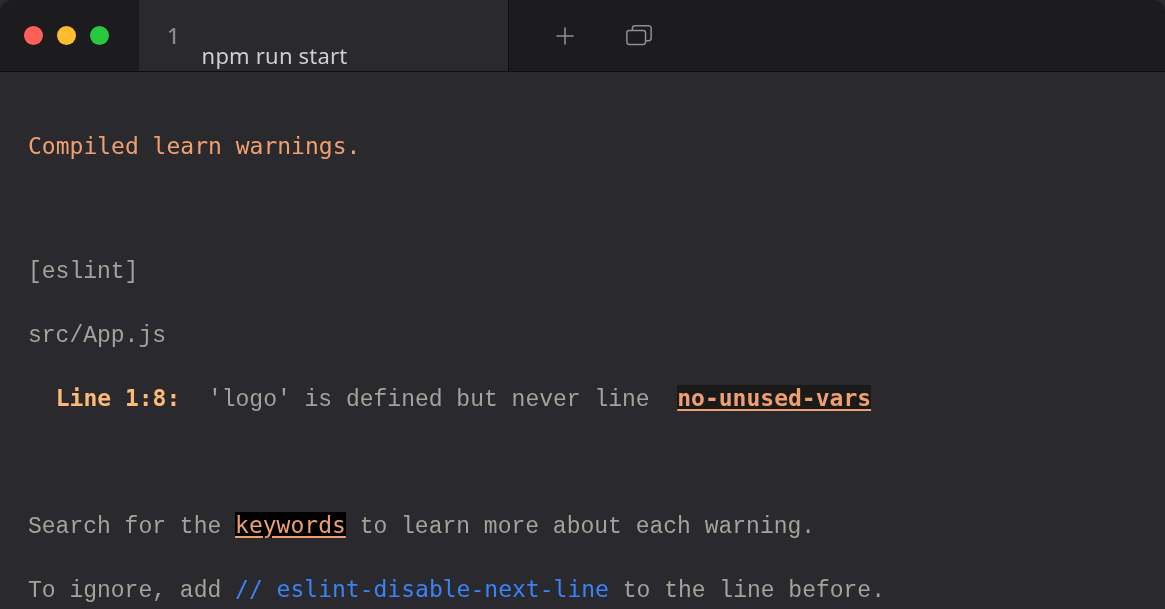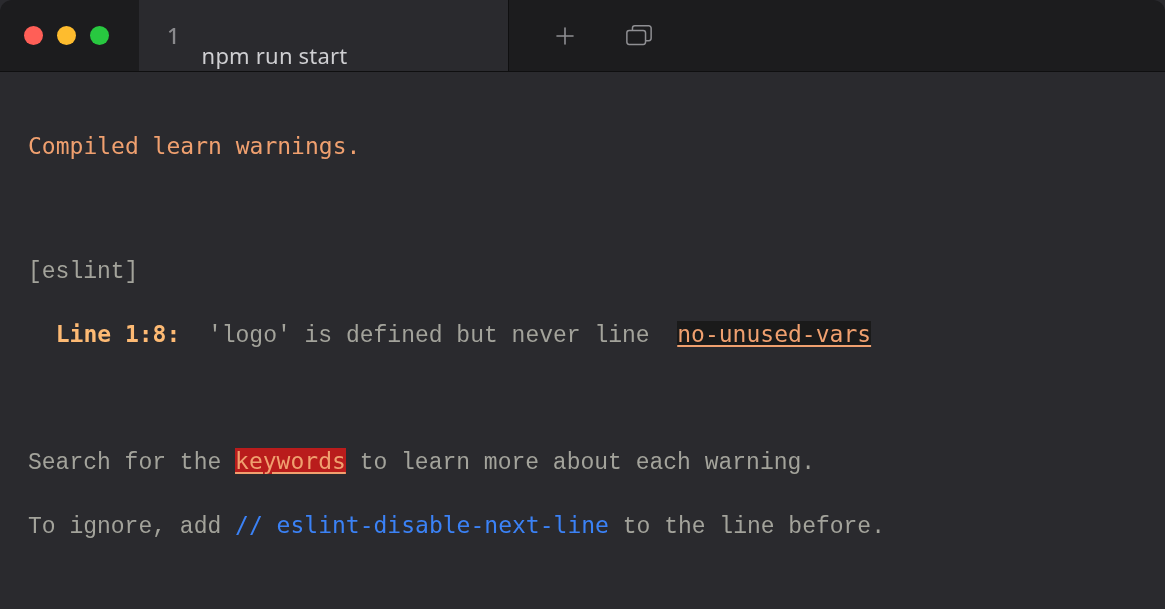--- a/index.html
+++ b/index.html
@@ -79,24 +79,25 @@
     }
     .c-orange { color: #f0a06f; }
     .c-dim { color: #a3a39b; font-family: Liberation Mono, monospace; }
     .c-dim-b { color: #fdba74; font-weight: 700; }
     .c-badge {
       color: #f0a06f;
       background: #1a1a1a;
       text-decoration: underline;
       text-decoration-thickness: 2px;
       text-underline-offset: 3px;
+      font-weight: bold;
     }
     .c-badge-dim {
       color: #f0a06f;
-      background: #b91c1c;
+      background: #000000;
       text-decoration: underline;
       text-decoration-thickness: 2px;
       text-underline-offset: 3px;
     }
     .c-comment { color: #3b82f6; }
     .line { min-height: 1.35em; }
   </style>
 </head>
 <body>
 
@@ -123,20 +124,21 @@
         <path d="M8 6 V3.5 a2.5 2.5 0 0 1 2.5 -2.5 h15 a2.5 2.5 0 0 1 2.5 2.5 v11 a2.5 2.5 0 0 1 -2.5 2.5 H22"></path>
       </svg>
     </div>
   </div>
 </div>
 
 <div class="terminal">
 <div class="line"><span class="c-orange">Compiled learn warnings.</span></div>
 <div class="line">&nbsp;</div>
 <div class="line"><span class="c-dim">[eslint]</span></div>
+<div class="line"><span class="c-dim">src/App.js</span></div>
 <div class="line"><span class="c-dim-b">  Line 1:8:</span><span class="c-dim">  'logo' is defined but never line  </span><span class="c-badge">no-unused-vars</span></div>
 <div class="line">&nbsp;</div>
 <div class="line"><span class="c-dim">Search for the </span><span class="c-badge-dim">keywords</span><span class="c-dim"> to learn more about each warning.</span></div>
 <div class="line"><span class="c-dim">To ignore, add </span><span class="c-comment">// eslint-disable-next-line</span><span class="c-dim"> to the line before.</span></div>
 
 
 
 
 
 

